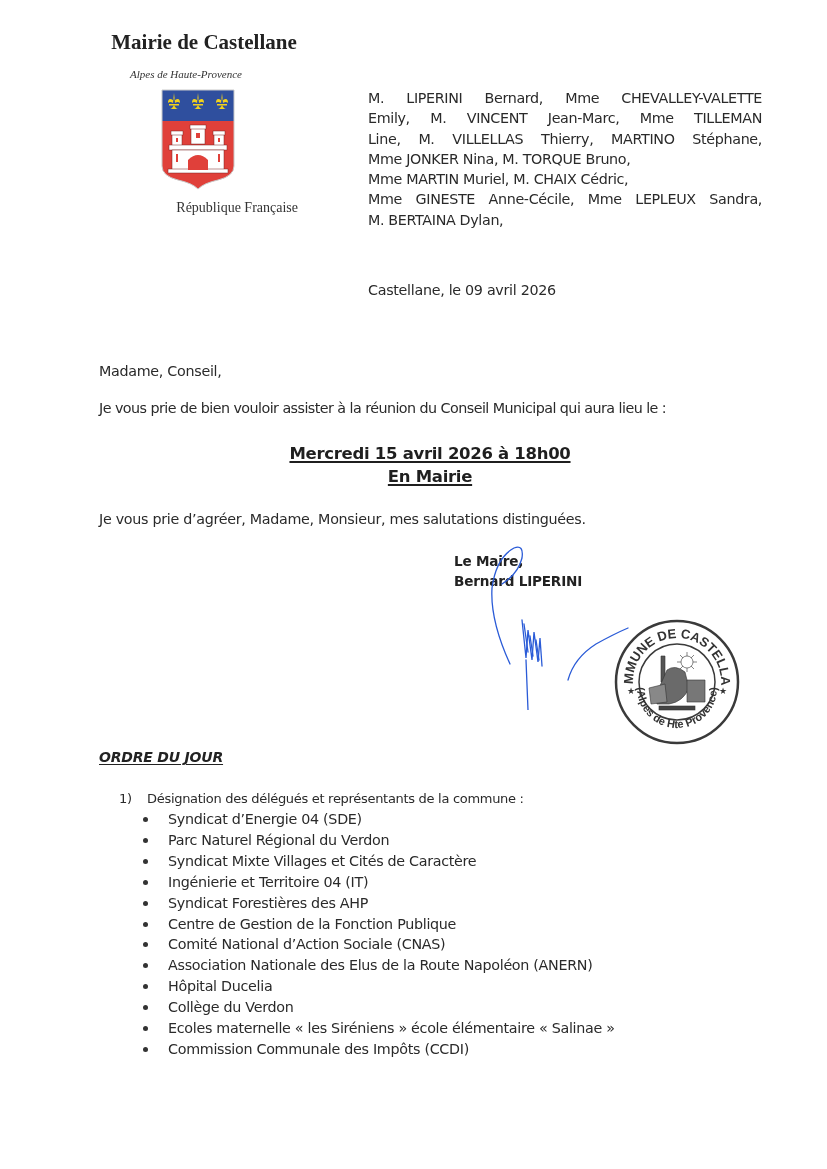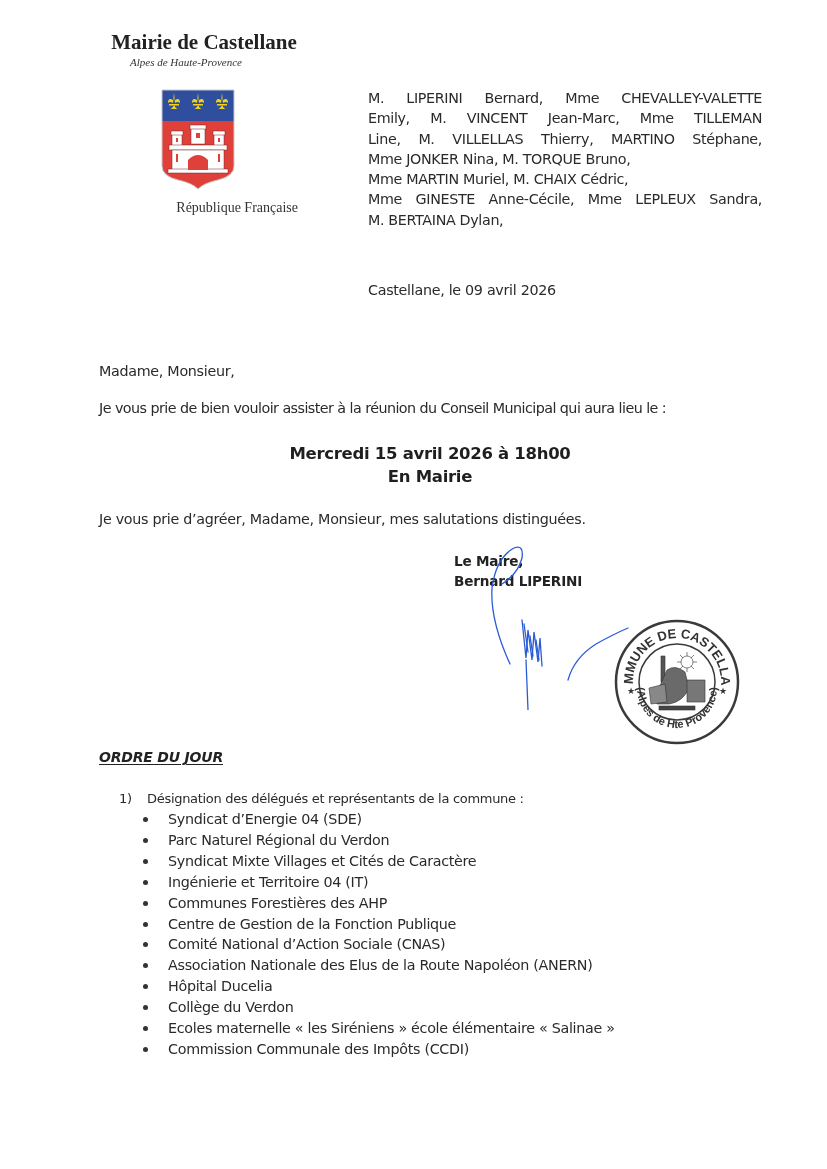--- a/index.html
+++ b/index.html
@@ -1,35 +1,35 @@
 <!DOCTYPE html>
 <html><head>
   <meta charset="utf-8">
   <style>
     html, body { margin: 0; padding: 0; background: #ffffff; }
     body { width: 827px; height: 1169px; position: relative; overflow: hidden; color: #1a1a1a; font-family: "DejaVu Sans", sans-serif; }
     .abs { position: absolute; }
 
     
     .lh-title { left: 88px; top: 30px; width: 232px; text-align: center; font-family: "Liberation Serif", serif; font-weight: bold; font-size: 21px; color: #222; white-space: nowrap; }
-    .lh-sub { left: 88px; top: 56px; width: 196px; text-align: center; font-family: "Liberation Serif", serif; font-style: italic; font-size: 11px; color: #333; }
+    .lh-sub { left: 88px; top: 68px; width: 196px; text-align: center; font-family: "Liberation Serif", serif; font-style: italic; font-size: 11px; color: #333; }
     .coat { left: 160px; top: 88px; width: 76px; height: 102px; }
     .lh-rep { left: 88px; top: 200px; width: 210px; text-align: right; font-family: "Liberation Serif", serif; font-size: 14px; color: #333; }
 
     
     .recipients { left: 368px; top: 88px; width: 394px; font-size: 14.3px; line-height: 20.3px; color: #2a2a2a; letter-spacing: -0.35px; }
     .recipients .line { display: block; white-space: nowrap; }
     .recipients .just { text-align: justify; text-align-last: justify; white-space: normal; }
     .place-date { left: 368px; top: 282px; font-size: 14.3px; color: #2a2a2a; letter-spacing: -0.3px; }
 
     
     .salutation { left: 99px; top: 363px; font-size: 14.3px; color: #2a2a2a; letter-spacing: -0.3px; }
     .invite { left: 99px; top: 400px; font-size: 14.3px; color: #2a2a2a; letter-spacing: -0.55px; white-space: nowrap; }
     .meeting { left: 200px; top: 442px; width: 460px; text-align: center; font-weight: bold; font-size: 16.5px; line-height: 23px; color: #1f1f1f; letter-spacing: -0.3px; }
-    .meeting span { text-underline-offset: 2px; text-decoration-thickness: 1.5px; display: block; }
+    .meeting span { text-decoration: underline; text-underline-offset: 2px; text-decoration-thickness: 1.5px; display: block; }
     .closing { left: 99px; top: 511px; font-size: 14.3px; color: #2a2a2a; letter-spacing: -0.3px; white-space: nowrap; }
 
     .signer { left: 454px; top: 552px; font-weight: bold; font-size: 13.6px; line-height: 19.5px; color: #222; letter-spacing: -0.2px; }
     .signature { left: 478px; top: 540px; width: 160px; height: 170px; }
     .seal { left: 613px; top: 618px; width: 128px; height: 128px; }
 
     
     .agenda-title { left: 99px; top: 749px; font-weight: bold; font-style: italic; font-size: 14px; color: #222; text-decoration: underline; text-underline-offset: 2px; letter-spacing: -0.2px; }
     .agenda-item { left: 119px; top: 791px; font-size: 13px; color: #2a2a2a; letter-spacing: -0.3px; white-space: nowrap; }
     .agenda-item .num { display: inline-block; width: 28px; }
@@ -97,21 +97,21 @@
   <span class="line just">Emily, M. VINCENT Jean-Marc, Mme TILLEMAN</span>
   <span class="line just">Line, M. VILLELLAS Thierry, MARTINO Stéphane,</span>
   <span class="line">Mme JONKER Nina, M. TORQUE Bruno,</span>
   <span class="line">Mme MARTIN Muriel, M. CHAIX Cédric,</span>
   <span class="line just">Mme GINESTE Anne-Cécile, Mme LEPLEUX Sandra,</span>
   <span class="line">M. BERTAINA Dylan,</span>
 </div>
 
 <div class="abs place-date">Castellane, le 09 avril 2026</div>
 
-<div class="abs salutation">Madame, Monsieur,</div>
+<div class="abs salutation">Madame, Conseil,</div>
 <div class="abs invite">Je vous prie de bien vouloir assister à la réunion du Conseil Municipal qui aura lieu le :</div>
 
 <div class="abs meeting">
   <span>Mercredi 15 avril 2026 à 18h00</span>
   <span>En Mairie</span>
 </div>
 
 <div class="abs closing">Je vous prie d’agréer, Madame, Monsieur, mes salutations distinguées.</div>
 
 <div class="abs signer">
@@ -162,21 +162,21 @@
 
 <div class="abs agenda-item">
   <span class="num">1)</span><span>Désignation des délégués et représentants de la commune :</span>
 </div>
 
 <ul class="abs bullets">
   <li><span class="dot"></span><span>Syndicat d’Energie 04 (SDE)</span></li>
   <li><span class="dot"></span><span>Parc Naturel Régional du Verdon</span></li>
   <li><span class="dot"></span><span>Syndicat Mixte Villages et Cités de Caractère</span></li>
   <li><span class="dot"></span><span>Ingénierie et Territoire 04 (IT)</span></li>
-  <li><span class="dot"></span><span>Communes Forestières des AHP</span></li>
+  <li><span class="dot"></span><span>Syndicat Forestières des AHP</span></li>
   <li><span class="dot"></span><span>Centre de Gestion de la Fonction Publique</span></li>
   <li><span class="dot"></span><span>Comité National d’Action Sociale (CNAS)</span></li>
   <li><span class="dot"></span><span>Association Nationale des Elus de la Route Napoléon (ANERN)</span></li>
   <li><span class="dot"></span><span>Hôpital Ducelia</span></li>
   <li><span class="dot"></span><span>Collège du Verdon</span></li>
   <li><span class="dot"></span><span>Ecoles maternelle « les Siréniens » école élémentaire « Salinae »</span></li>
   <li><span class="dot"></span><span>Commission Communale des Impôts (CCDI)</span></li>
 </ul>
 
 </body></html>

